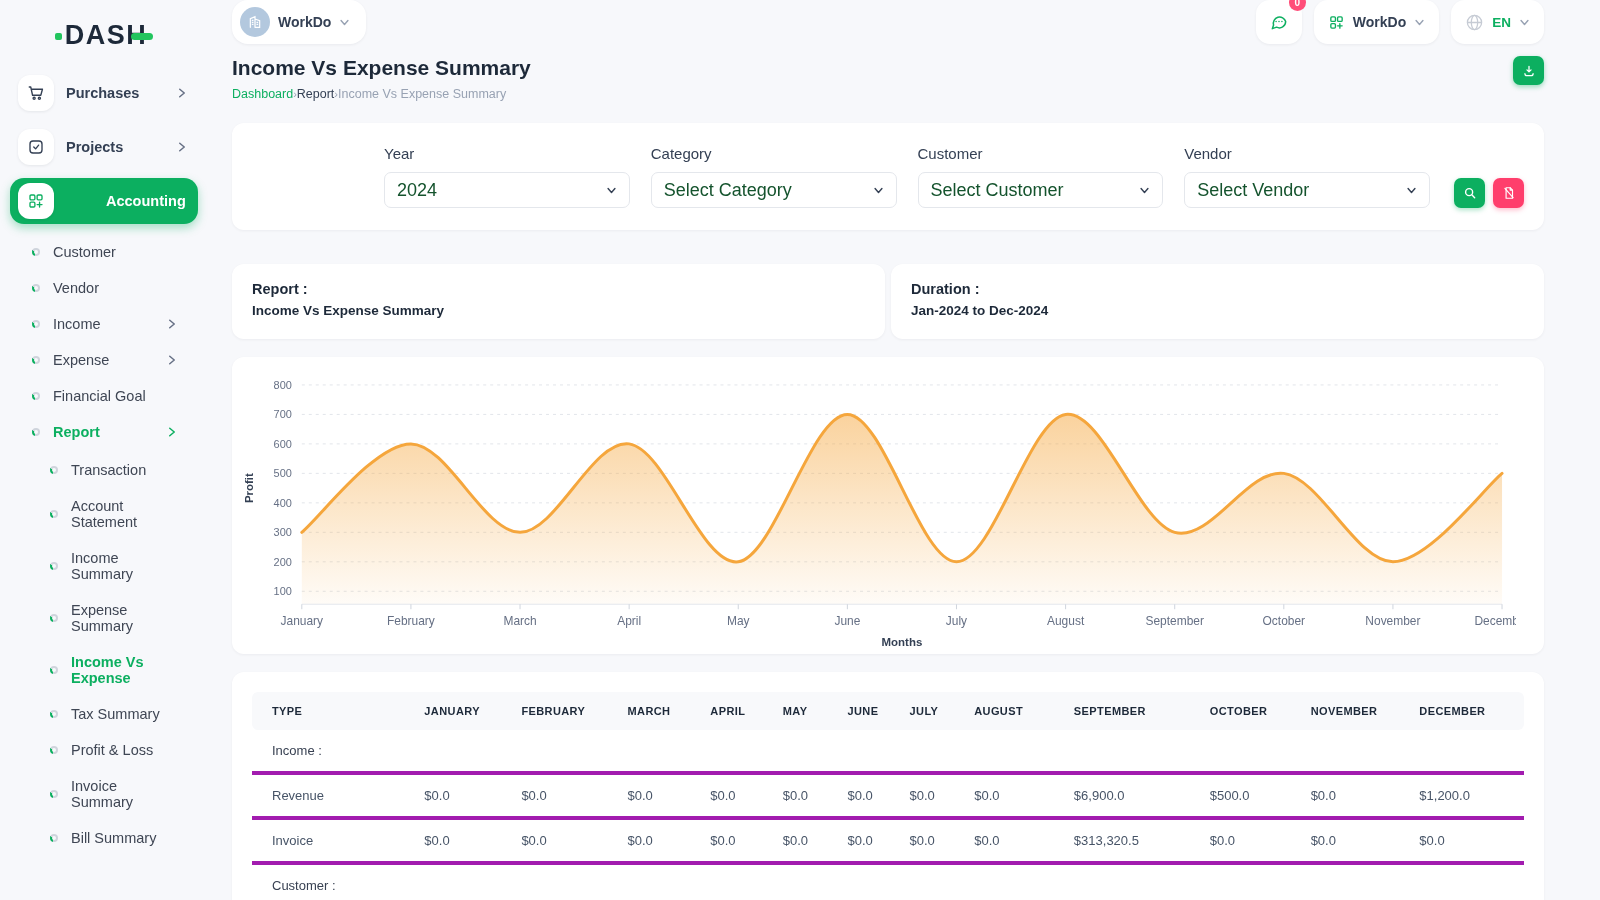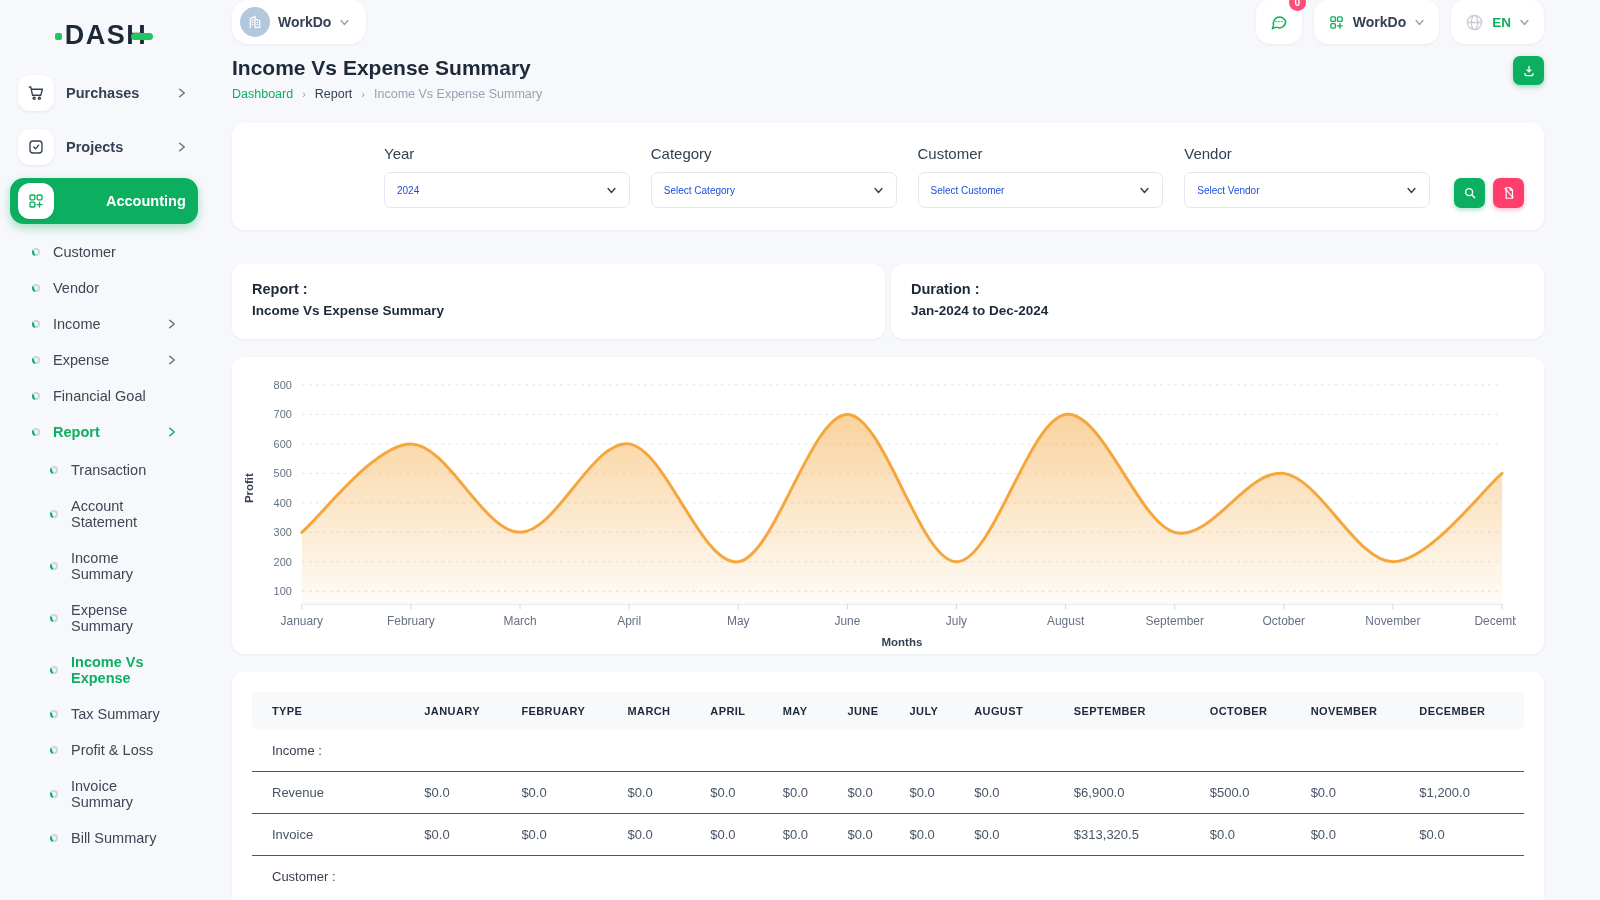--- a/index.html
+++ b/index.html
@@ -41,54 +41,54 @@
   .avatar { width:30px; height:30px; border-radius:50%; background:#b3c8de; display:flex; align-items:center; justify-content:center; }
   .pill-label { font-size:14px; font-weight:600; color:#344054; }
   .chev { color:#98a2b3; display:flex; }
   .topbar-right { margin-left:auto; display:flex; gap:12px; align-items:center; }
   .icon-pill { width:46px; justify-content:center; padding:0; position:relative; }
   .badge { position:absolute; top:-6px; right:-4px; min-width:17px; height:17px; border-radius:9px; background:#ff4d79; color:#fff; font-size:10px; font-weight:700; display:flex; align-items:center; justify-content:center; padding:0 4px; }
   .lang-label { font-size:13.5px; font-weight:700; color:#0caf60; }
 
   .page-head { display:flex; align-items:flex-start; margin-top:12px; }
   .page-title { font-size:21px; font-weight:600; color:#1d2939; }
-  .breadcrumb { margin-top:7px; font-size:12.5px; display:flex; gap:9px; align-items:center; }
+  .breadcrumb { margin-top:7px; font-size:12.5px; display:flex; align-items:center; }
   .bc-link { color:#0caf60; cursor:pointer; }
   .bc-mid { color:#344054; font-weight:500; cursor:pointer; }
   .bc-cur { color:#98a2b3; }
   .bc-sep { color:#98a2b3; font-size:11px; }
   .dl-btn { margin-left:auto; width:31px; height:29px; border-radius:7px; background:#0caf60; border:none; display:flex; align-items:center; justify-content:center; cursor:pointer; box-shadow:0 2px 5px rgba(12,175,96,.4); }
 
   .card { background:#ffffff; border-radius:12px; box-shadow:0 1px 3px rgba(16,24,40,.05); }
 
   .filter-card { margin-top:22px; padding:22px 20px 22px 152px; display:flex; align-items:flex-end; gap:24px; }
   .filter-fields { flex:1; display:flex; gap:21px; }
   .f-group { flex:1; }
   .f-label { font-size:15px; color:#344054; margin-bottom:10px; }
   .select { height:36px; border:1px solid #e4e7ec; border-radius:7px; background:#fff; display:flex; align-items:center; justify-content:space-between; padding:0 12px; cursor:pointer; }
-  .select-value { font-size:10px; color:#1d4ed8; }
+  .select-value { font-size:18px; color:#14532d; }
   .filter-actions { display:flex; gap:8px; }
   .sq-btn { width:31px; height:30px; border-radius:7px; border:none; display:flex; align-items:center; justify-content:center; cursor:pointer; }
   .sq-btn.green { background:#0caf60; box-shadow:0 2px 5px rgba(12,175,96,.35); }
   .sq-btn.pink { background:#ff3e6c; box-shadow:0 2px 5px rgba(255,62,108,.35); }
 
   .summary-row { margin-top:34px; display:flex; gap:6px; }
   .summary-card { flex:1; padding:17px 20px 21px 20px; }
   .sc-title { font-size:14.5px; font-weight:700; color:#1d2939; }
   .sc-value { font-size:13.5px; font-weight:700; color:#1d2939; margin-top:6px; }
 
   .chart-card { margin-top:18px; padding:6px 28px 2px 8px; height:301px; }
   .chart-card svg { display:block; width:100%; height:100%; }
 
   .table-card { margin-top:18px; padding:20px; }
   table.report { width:100%; border-collapse:collapse; table-layout:fixed; }
   table.report thead th { background:#f8f9fb; text-align:left; font-size:11px; font-weight:700; letter-spacing:.4px; color:#1d2939; padding:13px 8px; text-transform:uppercase; }
   table.report thead th:first-child { border-radius:6px 0 0 6px; padding-left:20px; }
   table.report thead th:last-child { border-radius:0 6px 6px 0; }
-  table.report td { font-size:13px; color:#475467; padding:13px 8px; border-top:1px solid #a21caf; }
+  table.report td { font-size:13px; color:#475467; padding:13px 8px; border-top:4px solid #a21caf; }
   table.report tbody tr:first-child td { border-top:none; }
   table.report td.rowlabel, table.report td.section { padding-left:20px; }
   table.report td.section { color:#384152; }
 </style>
 </head>
 <body>
 
 <div class="app">
 
   <aside class="sidebar">

